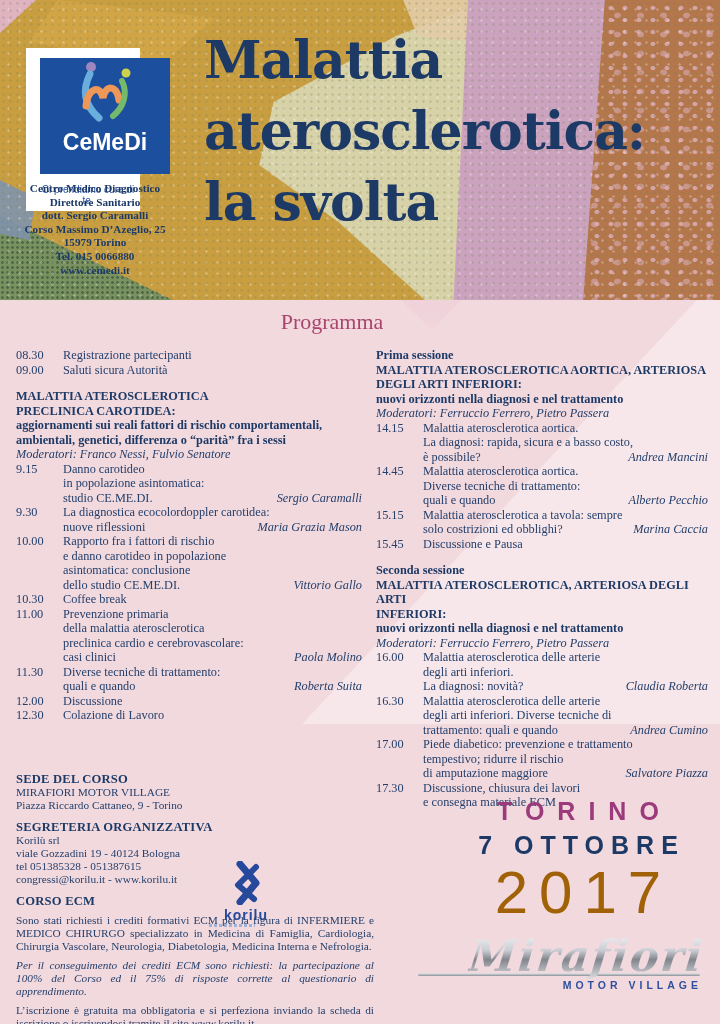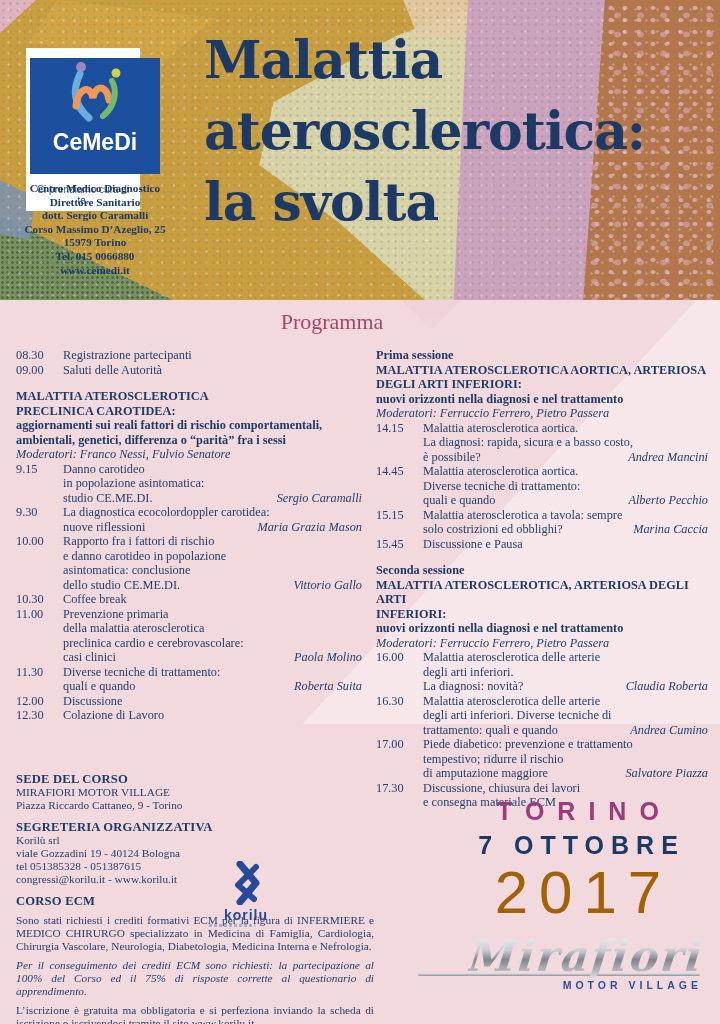--- a/index.html
+++ b/index.html
@@ -30,21 +30,21 @@
   .c-brown-mottle{clip-path:polygon(84% 0,100% 0,100% 100%,81% 100%);
     background-image:radial-gradient(rgba(222,176,190,.8) 2px,transparent 3px),
     radial-gradient(rgba(222,176,190,.55) 3px,transparent 4px);
     background-size:14px 12px,23px 19px;background-position:2px 2px,8px 6px;}
   .c-green-tri{background:#7a9260;clip-path:polygon(0 72%,24% 100%,0 100%);}
   .c-green-speck{clip-path:polygon(0 72%,24% 100%,0 100%);
     background-image:radial-gradient(rgba(30,60,40,.5) 1px,transparent 1.6px);background-size:5px 5px;}
   .c-blue-patch{background:#7f94ad;clip-path:polygon(0 60%,5% 66%,4% 80%,0 78%);opacity:.9;}
   .c-pinkwedge-tl{background:#e0b3c0;clip-path:polygon(0 0,5% 0,0 11%);}
   
-  .cemedi-card{position:absolute;left:26px;top:48px;width:114px;background:#fff;padding:4px 4px 5px 4px;box-sizing:border-box;}
+  .cemedi-card{position:absolute;left:26px;top:48px;width:114px;background:#fff;padding:4px 4px 5px 14px;box-sizing:border-box;}
   .cemedi-box{background:#1d4f9f;width:130px;height:116px;position:relative;text-align:center;}
   .cemedi-box svg{display:block;margin:6px auto 0 auto;}
   .cemedi-word{color:#fff;font-family:"Liberation Sans",sans-serif;font-weight:bold;font-size:23px;line-height:24px;letter-spacing:0;}
   .cemedi-tag{margin-top:10px;text-align:center;color:#2b55a5;font-family:"Liberation Sans",sans-serif;font-size:10px;}
   .cemedi-addr{position:absolute;left:4px;top:182px;width:182px;text-align:center;
     color:#1d3a66;font-weight:bold;font-size:11.2px;line-height:13.6px;}
   
   .title{position:absolute;left:204px;top:24px;width:510px;color:#1d3a66;
     font-family:"DejaVu Serif",serif;font-weight:700;font-size:52px;line-height:71px;letter-spacing:-1px;}
   
@@ -150,21 +150,21 @@
     <div class="col left" id="col-left">
         <div class="prog-item">
           <span class="prog-time">08.30</span>
           <div class="prog-desc">
             <div class="prog-line">Registrazione partecipanti</div>
           </div>
         </div>
         <div class="prog-item">
           <span class="prog-time">09.00</span>
           <div class="prog-desc">
-            <div class="prog-line">Saluti delle Autorità</div>
+            <div class="prog-line">Saluti sicura Autorità</div>
           </div>
         </div>
         <div class="prog-gap"></div>
         <div class="prog-heading">
           <div>MALATTIA ATEROSCLEROTICA</div>
           <div>PRECLINICA CAROTIDEA:</div>
           <div>aggiornamenti sui reali fattori di rischio comportamentali,</div>
           <div>ambientali, genetici, differenza o “parità” fra i sessi</div>
         </div>
         <div class="prog-mod">Moderatori: Franco Nessi, Fulvio Senatore</div>

